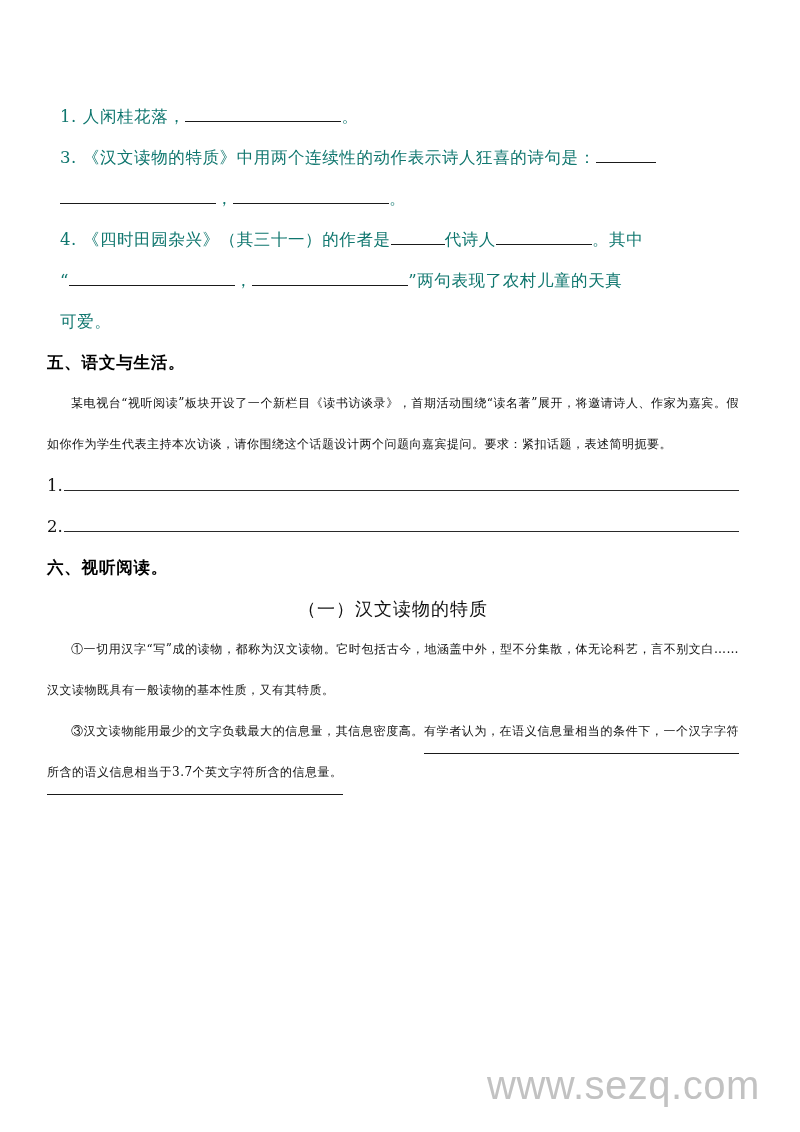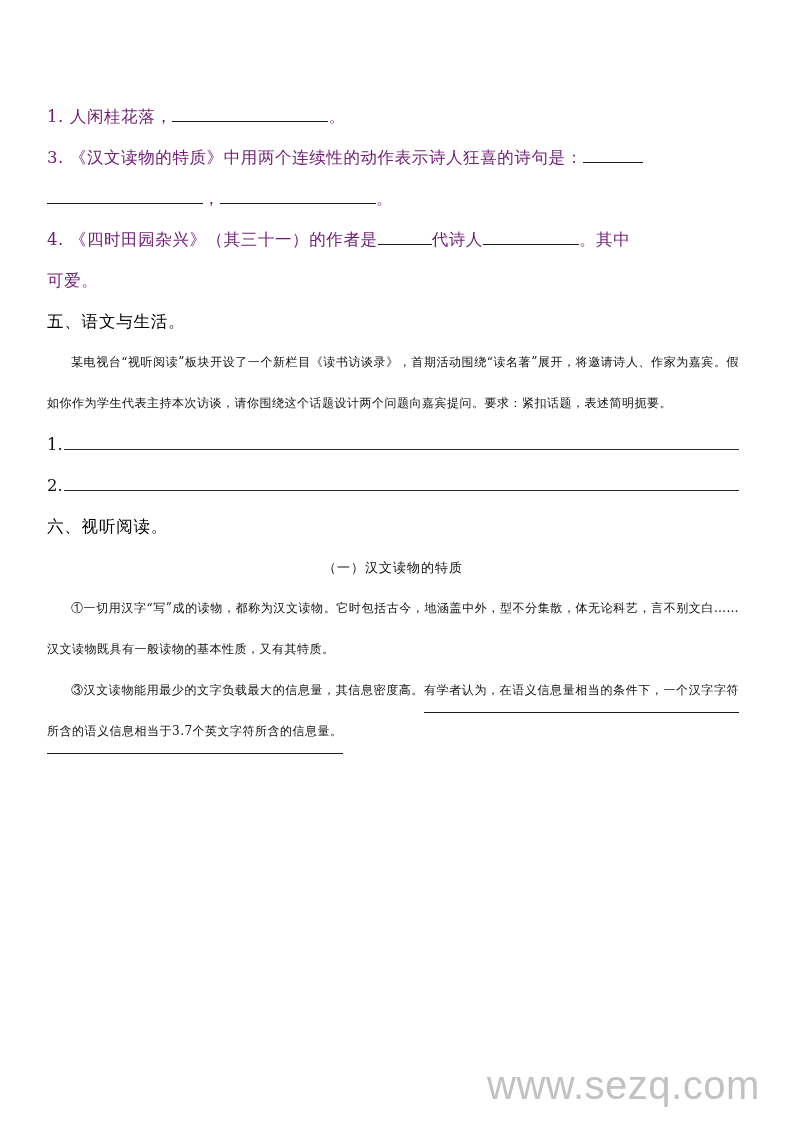--- a/index.html
+++ b/index.html
@@ -22,43 +22,44 @@
   .content {
     position: absolute;
     left: 47px;
     top: 96px;
     width: 692px;
   }
   
   .line {
     font-size: 16.5px;
     line-height: 41px;
-    color: #701a75;
+    color: #0f766e;
     letter-spacing: 0.6px;
     white-space: nowrap;
+    margin-left: 13px;
   }
   .para {
     font-size: 12px;
     line-height: 41px;
     color: #111111;
     letter-spacing: 0.5px;
     text-align: justify;
     text-justify: inter-ideograph;
   }
   .indent2 { text-indent: 2em; }
   .heading {
     font-size: 16.5px;
     line-height: 41px;
     color: #000000;
-    font-weight: normal;
+    font-weight: bold;
     letter-spacing: 0.8px;
   }
   .centered {
     text-align: center;
-    font-size: 13px;
+    font-size: 18px;
     line-height: 41px;
     color: #111111;
     letter-spacing: 1px;
   }
   
   .blank {
     display: inline-block;
     border-bottom: 1.3px solid #1a1a1a;
     vertical-align: baseline;
     height: 1em;
@@ -120,20 +121,23 @@
     </div>
     <div class="line">
       <span class="blank b-lg"></span><span>，</span><span class="blank b-lg"></span><span>。</span>
     </div>
 
     <div class="line">
       <span>4.</span>
       <span>《四时田园杂兴》（其三十一）的作者是</span><span class="blank b-xs"></span><span>代诗人</span><span class="blank b-sm"></span><span>。其中</span>
     </div>
     <div class="line">
+      <span>“</span><span class="blank b-xl"></span><span>，</span><span class="blank b-lg"></span><span>”两句表现了农村儿童的天真</span>
+    </div>
+    <div class="line">
       <span>可爱。</span>
     </div>
 
     <div class="heading">五、语文与生活。</div>
     <div class="para indent2">某电视台“视听阅读”板块开设了一个新栏目《读书访谈录》，首期活动围绕“读名著”展开，将邀请诗人、作家为嘉宾。假如你作为学生代表主持本次访谈，请你围绕这个话题设计两个问题向嘉宾提问。要求：紧扣话题，表述简明扼要。</div>
 
     <div class="answer-row">
       <span class="answer-num">1.</span>
       <span class="answer-rule"></span>
     </div>

